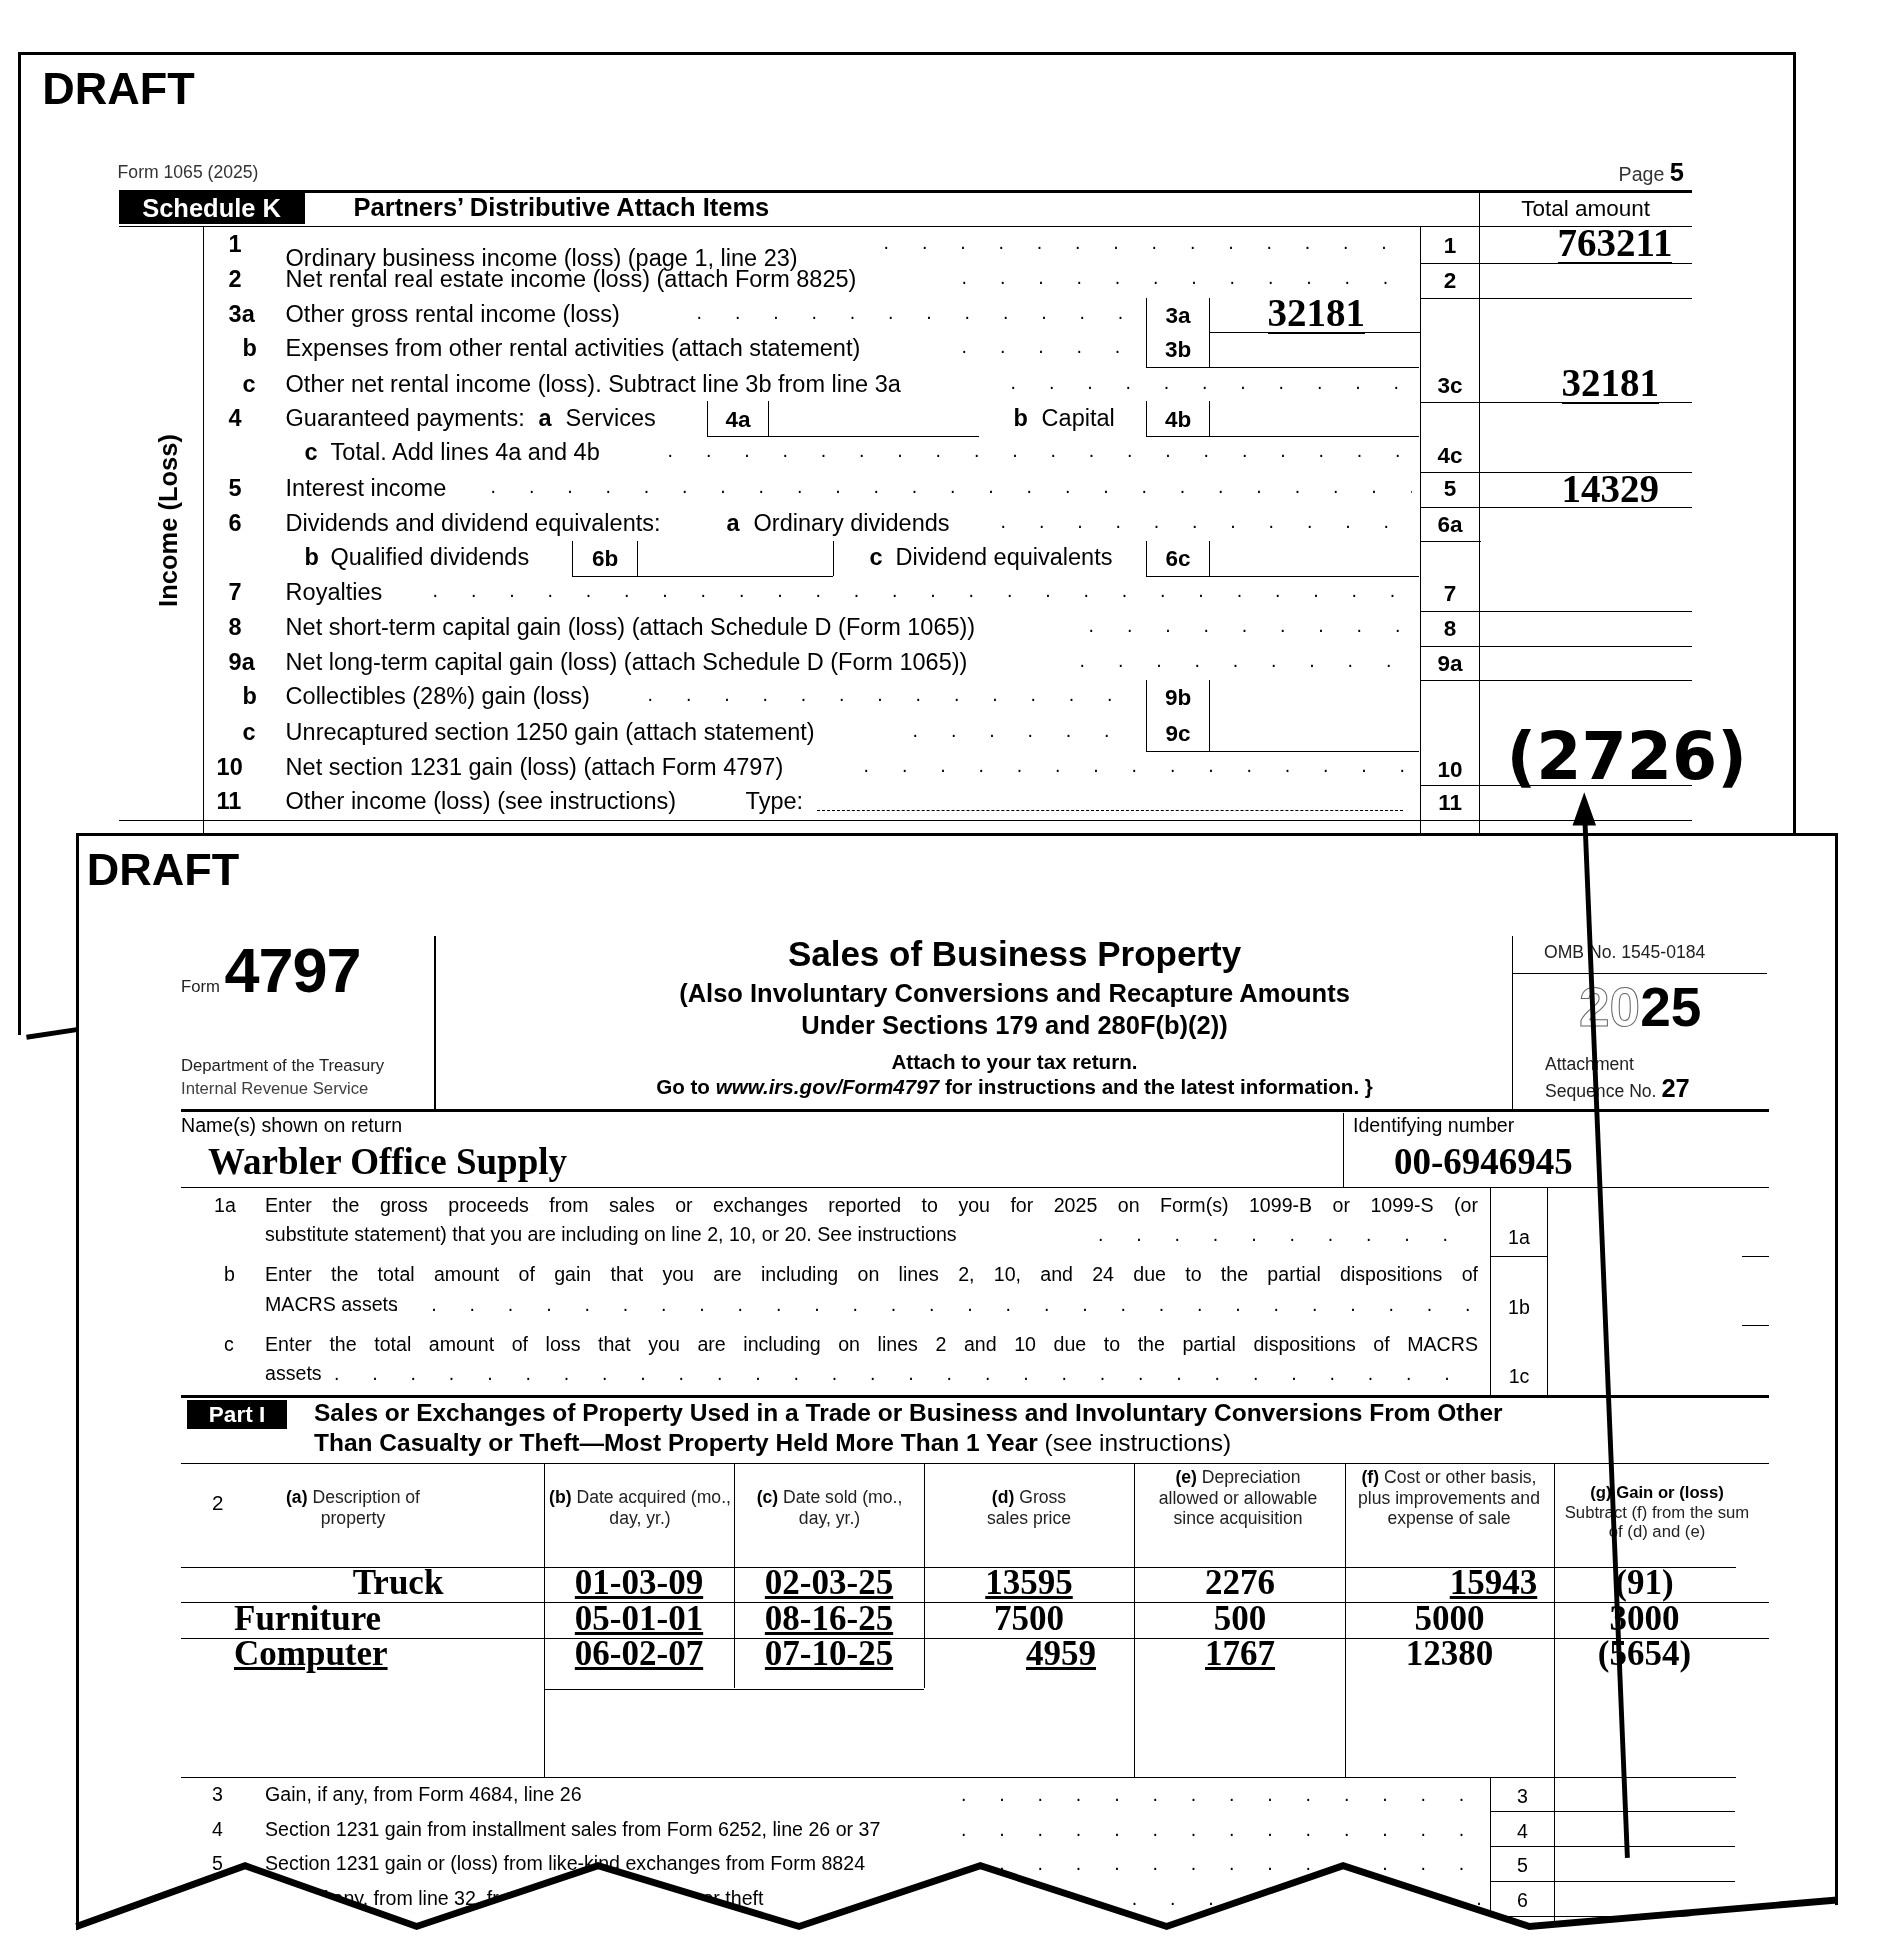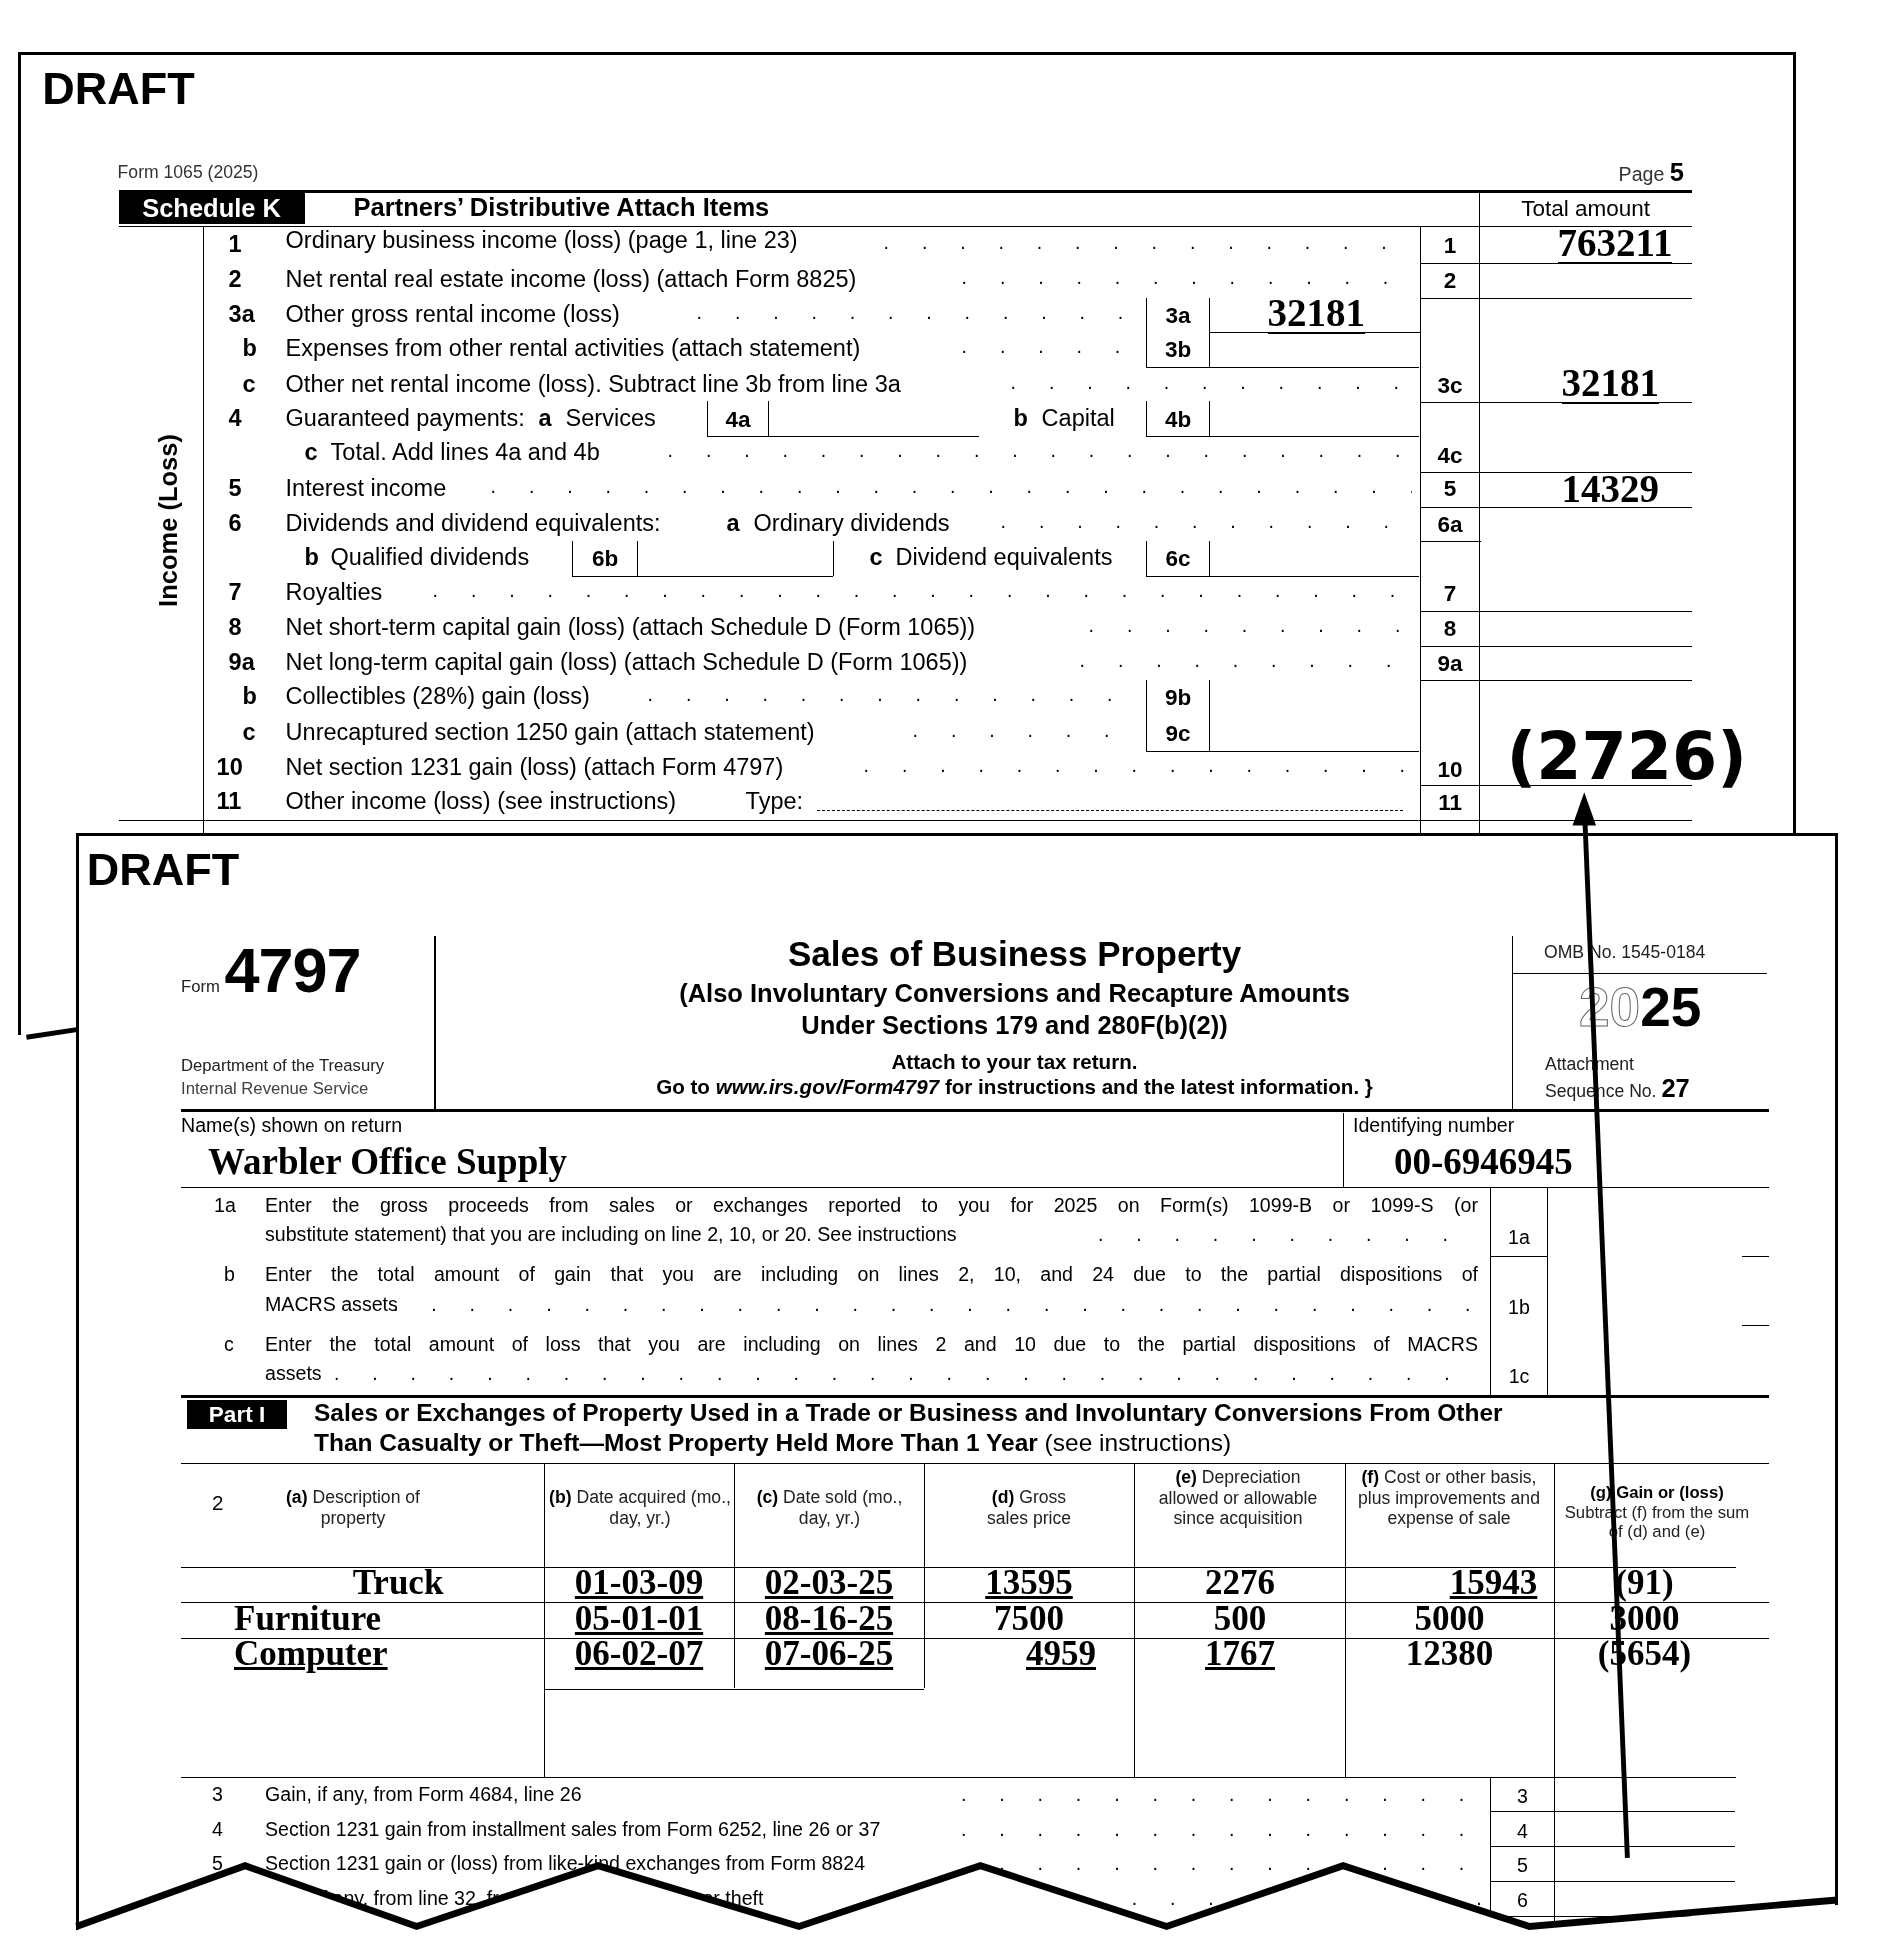--- a/index.html
+++ b/index.html
@@ -36,21 +36,21 @@
   <div class="abs" style="left:98px; top:137px; width:186px; height:32px; background:#000; color:#fff; font-weight:bold; font-size:25.5px; line-height:32px; text-align:center;">Schedule K</div>
   <div class="abs" style="left:333px; top:138px; font-weight:bold; font-size:25.5px;">Partners’ Distributive Attach Items</div>
   <div class="abs" style="left:1460px; top:141px; width:210px; text-align:center; font-size:22.5px;">Total amount</div>
   <div class="hline" style="left:98px; top:171px; width:1573px;"></div>
   <div class="vline" style="left:1458px; top:137px; height:706px;"></div>
   <div class="vline" style="left:1399px; top:171px; height:672px;"></div>
   <div class="vline" style="left:182px; top:171px; height:672px;"></div>
   <div class="abs" style="left:39px; top:451px; font-size:25.5px; font-weight:bold; transform:rotate(-90deg); transform-origin:center; width:216px; text-align:center;">Income (Loss)</div>
 
   <div class="num" style="left:208px; top:176px;">1</div>
-  <div class="lbl" style="left:265px; top:172px;">Ordinary business income (loss) (page 1, line 23)</div>
+  <div class="lbl" style="left:265px; top:190px;">Ordinary business income (loss) (page 1, line 23)</div>
   <div class="dots" style="left:863px; top:176px; width:529px;">. . . . . . . . . . . . . . . . . . . .</div>
   <div class="boxnum" style="left:1400px; top:178px; width:59px;">1</div>
   <div class="hand nou" style="left:1537px; top:168px; font-size:39px; border-bottom:2px solid #000; line-height:39px;">763211</div>
   <div class="hline" style="left:1399px; top:208px; width:272px;"></div>
 
   <div class="num" style="left:208px; top:211px;">2</div>
   <div class="lbl" style="left:265px; top:211px;">Net rental real estate income (loss) (attach Form 8825)</div>
   <div class="dots" style="left:941px; top:211px; width:451px;">. . . . . . . . . . . . . . . .</div>
   <div class="boxnum" style="left:1400px; top:213px; width:59px;">2</div>
   <div class="hline" style="left:1399px; top:243px; width:272px;"></div>
@@ -276,21 +276,21 @@
       <div class="abs serif" style="left: 1475px; top: 727px; width: 181px; text-align: center; font-size: 35px; line-height: 39px; white-space: nowrap;">(91)</div>
       <div class="abs serif" style="left: 155px; top: 763px; width: 294px; text-align: left; font-size: 35px; line-height: 39px; white-space: nowrap;">Furniture</div>
       <div class="abs serif" style="left: 465px; top: 763px; width: 190px; text-align: center; font-size: 35px; line-height: 39px; white-space: nowrap; text-decoration: underline;">05-01-01</div>
       <div class="abs serif" style="left: 655px; top: 763px; width: 190px; text-align: center; font-size: 35px; line-height: 39px; white-space: nowrap; text-decoration: underline;">08-16-25</div>
       <div class="abs serif" style="left: 845px; top: 763px; width: 210px; text-align: center; font-size: 35px; line-height: 39px; white-space: nowrap;">7500</div>
       <div class="abs serif" style="left: 1055px; top: 763px; width: 212px; text-align: center; font-size: 35px; line-height: 39px; white-space: nowrap;">500</div>
       <div class="abs serif" style="left: 1266px; top: 763px; width: 209px; text-align: center; font-size: 35px; line-height: 39px; white-space: nowrap;">5000</div>
       <div class="abs serif" style="left: 1475px; top: 763px; width: 181px; text-align: center; font-size: 35px; line-height: 39px; white-space: nowrap;">3000</div>
       <div class="abs serif" style="left: 155px; top: 798px; width: 294px; text-align: left; font-size: 35px; line-height: 39px; white-space: nowrap; text-decoration: underline;">Computer</div>
       <div class="abs serif" style="left: 465px; top: 798px; width: 190px; text-align: center; font-size: 35px; line-height: 39px; white-space: nowrap; text-decoration: underline;">06-02-07</div>
-      <div class="abs serif" style="left: 655px; top: 798px; width: 190px; text-align: center; font-size: 35px; line-height: 39px; white-space: nowrap; text-decoration: underline;">07-06-25</div>
+      <div class="abs serif" style="left: 655px; top: 798px; width: 190px; text-align: center; font-size: 35px; line-height: 39px; white-space: nowrap; text-decoration: underline;">07-10-25</div>
       <div class="abs serif" style="left: 845px; top: 798px; width: 210px; text-align: center; font-size: 35px; line-height: 39px; white-space: nowrap; text-decoration: underline; padding-left: 32px;">4959</div>
       <div class="abs serif" style="left: 1055px; top: 798px; width: 212px; text-align: center; font-size: 35px; line-height: 39px; white-space: nowrap; text-decoration: underline;">1767</div>
       <div class="abs serif" style="left: 1266px; top: 798px; width: 209px; text-align: center; font-size: 35px; line-height: 39px; white-space: nowrap;">12380</div>
       <div class="abs serif" style="left: 1475px; top: 798px; width: 181px; text-align: center; font-size: 35px; line-height: 39px; white-space: nowrap;">(5654)</div>
     </div>
 
   <div class="hline" style="left:102px; top:766px; width:1588px;"></div>
   <div class="hline" style="left:102px; top:802px; width:1588px;"></div>
   <div class="hline" style="left:465px; top:853px; width:380px;"></div>
   <div class="hline" style="left:102px; top:941px; width:1555px;"></div>

